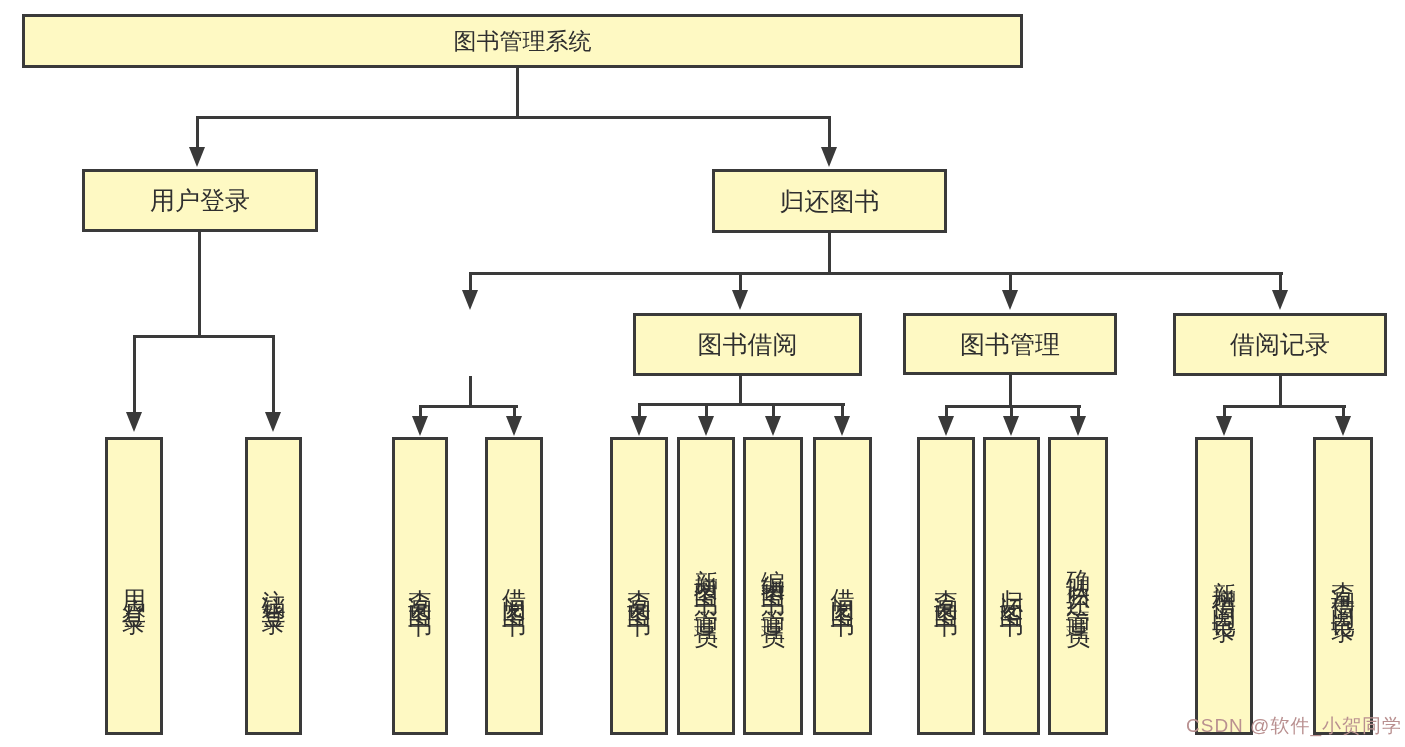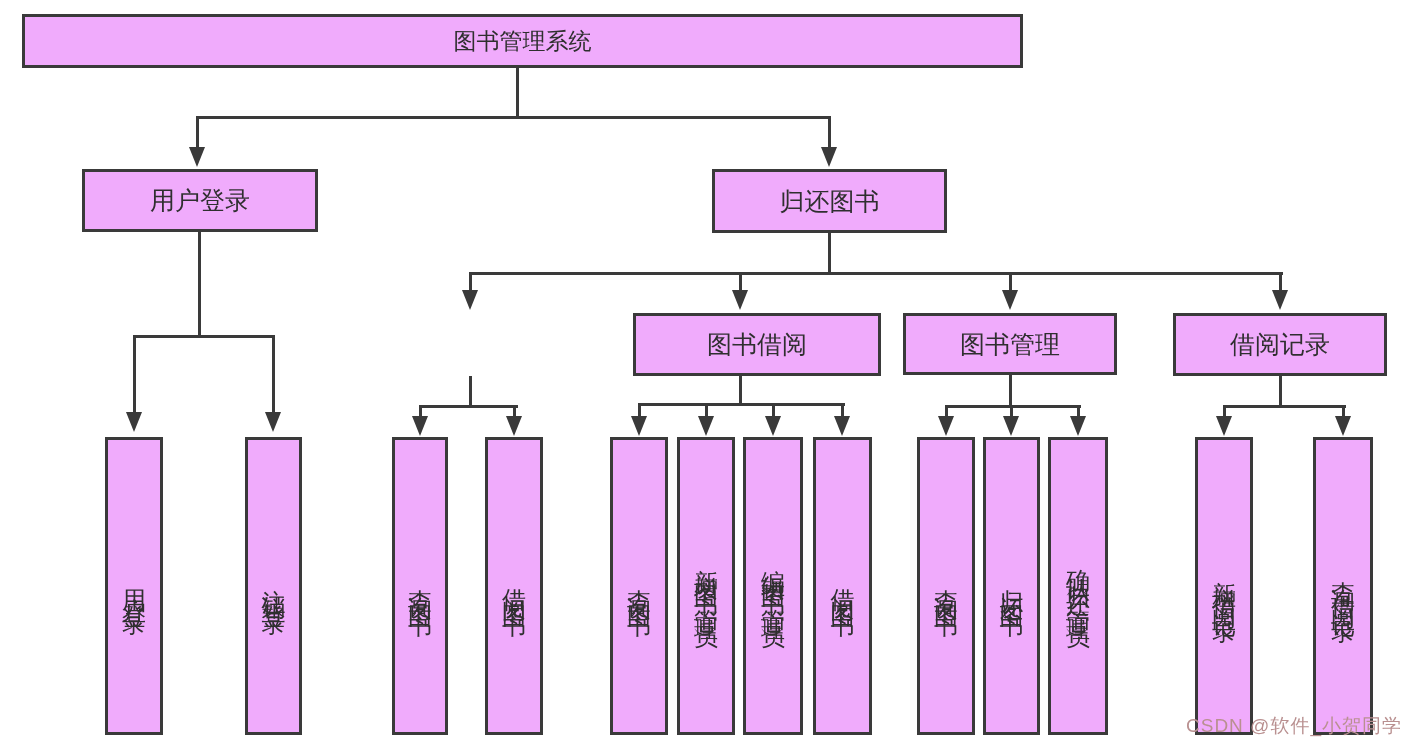--- a/index.html
+++ b/index.html
@@ -10,21 +10,21 @@
   #canvas{
     position:relative;
     width:1405px;height:747px;
     background:var(--background,#fff);
     overflow:hidden;
   }
   .box{
     position:absolute;
     box-sizing:border-box;
     border:3px solid var(--line,#3a3a3a);
-    background:#f0abfc;
+    background:#fef9c3;
     display:flex;align-items:center;justify-content:center;
     color:var(--text,#2f2f2f);
     font-size:25px;
     text-align:center;
     white-space:nowrap;
   }
   .box.root{font-size:23px;}
   .box.leaf{
     font-size:24px;
     white-space:normal;
@@ -82,21 +82,21 @@
   <div class="hline" style="left:468.5px;top:271.5px;width:814px;"></div>
   <div class="vline" style="left:468.5px;top:273px;height:21px;"></div>
   <div class="arrow" style="left:462px;top:290px;"></div>
   <div class="vline" style="left:738.5px;top:273px;height:21px;"></div>
   <div class="arrow" style="left:732px;top:290px;"></div>
   <div class="vline" style="left:1008.5px;top:273px;height:21px;"></div>
   <div class="arrow" style="left:1002px;top:290px;"></div>
   <div class="vline" style="left:1278.5px;top:273px;height:21px;"></div>
   <div class="arrow" style="left:1272px;top:290px;"></div>
 
-  <div class="box" style="left:633px;top:313px;width:248px;height:63px;">图书借阅</div>
+  <div class="box" style="left:633px;top:313px;width:229px;height:63px;">图书借阅</div>
   <div class="box" style="left:903px;top:313px;width:214px;height:62px;">图书管理</div>
   <div class="box" style="left:1173px;top:313px;width:214px;height:63px;">借阅记录</div>
 
   <div class="vline" style="left:468.5px;top:376px;height:30px;"></div>
   <div class="hline" style="left:418.5px;top:404.5px;width:99px;"></div>
   <div class="vline" style="left:418.5px;top:406px;height:14px;"></div>
   <div class="arrow" style="left:412px;top:416px;"></div>
   <div class="vline" style="left:512.5px;top:406px;height:14px;"></div>
   <div class="arrow" style="left:506px;top:416px;"></div>
 

